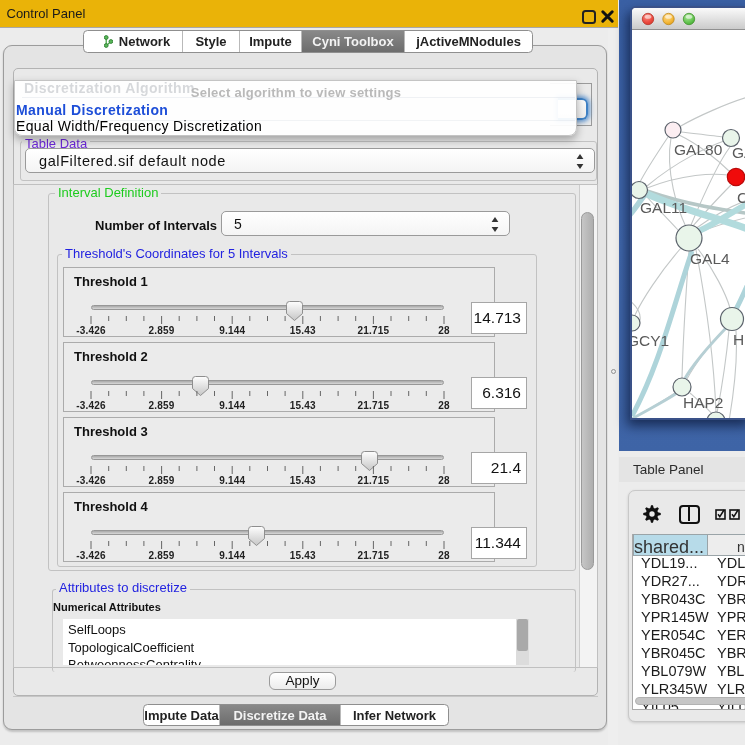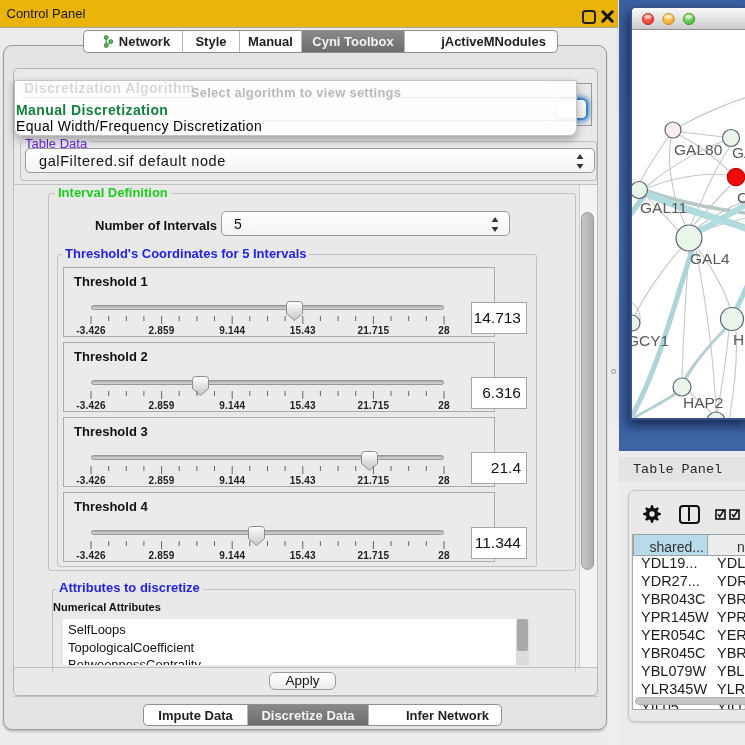--- a/index.html
+++ b/index.html
@@ -1,23 +1,23 @@
 <!DOCTYPE html>
 <html><head>
 <meta charset="utf-8">
 <style>
   * { margin:0; padding:0; box-sizing:border-box; }
   html,body { width:745px; height:745px; overflow:hidden; }
   body { font-family:"Liberation Sans", sans-serif; background:#ececec; position:relative; }
   .abs { position:absolute; }
-  .grouptitle { position:absolute; font-size:13px; font-weight:bold; background:#e9e9e9; padding:0 3px; line-height:13px; }
+  .grouptitle { position:absolute; font-size:13px; font-weight:normal; background:#e9e9e9; padding:0 3px; line-height:13px; }
   .combo { position:absolute; background:linear-gradient(#ffffff,#f4f4f4); border:1px solid #9a9a9a; border-radius:5px; font-size:13px; color:#111; }
   .seg { display:flex; position:absolute; background:#fff; border:1px solid #8f8f8f; border-radius:4.5px; overflow:hidden; font-size:13px; font-weight:bold; color:#222; }
   .seg > div { display:flex; align-items:center; justify-content:center; border-right:1px solid #b9b9b9; }
-  .seg > div:last-child { border-right:none;margin-left:25px; }
+  .seg > div:last-child { border-right:none; }
   .seg > div.sel { background:linear-gradient(#898989,#6d6d6d); color:#f3f3f3; }
   .tbox { position:absolute; left:63px; width:432px; height:70px; border:1px solid #ababab; background:#ebebeb; }
   .tlabel { position:absolute; left:10px; top:6px; font-size:13px; font-weight:bold; color:#111; }
   .track { position:absolute; left:27px; top:37px; width:353px; height:5px; background:linear-gradient(#a8a8a8,#d8d8d8); border:1px solid #979797; border-radius:3px; }
   .vbox { position:absolute; left:407px; top:34px; width:56px; height:32px; background:#fff; border:1px solid #a6a6a6; font-size:15.5px; color:#111; text-align:right; padding-right:5px; line-height:30px; }
   .ticklabels { position:absolute; top:56.5px; left:0px; width:468px; font-size:10px; letter-spacing:0.2px; font-weight:bold; color:#222; }
   .ticklabels span { position:absolute; transform:translateX(-50%); }
 </style>
 </head>
 <body>
@@ -38,21 +38,21 @@
 
 <div class="seg" style="left:83px;top:30px;height:23px;padding-left:8px;">
   <div style="width:91px;">
     <svg width="9" height="13" viewBox="0 0 9 13" style="margin-right:6px;">
       <path d="M2.2 4 V9 M3.4 9.6 L5.6 7.8" stroke="#3a9e3a" stroke-width="1.2" fill="none"></path>
       <circle cx="2.2" cy="2.5" r="1.9" fill="#59b859" stroke="#2e7d32" stroke-width="0.9"></circle>
       <circle cx="2.2" cy="10.5" r="1.9" fill="#59b859" stroke="#2e7d32" stroke-width="0.9"></circle>
       <circle cx="6.9" cy="6.5" r="1.9" fill="#59b859" stroke="#2e7d32" stroke-width="0.9"></circle>
     </svg>Network</div>
   <div style="width:57px;">Style</div>
-  <div style="width:62px;">Manual</div>
+  <div style="width:62px;">Impute</div>
   <div class="sel" style="width:103px;">Cyni Toolbox</div>
   <div style="width:127px;">jActiveMNodules</div>
 </div>
 
 <div class="abs" style="left:20px;top:141px;width:577px;height:40px;border:1px solid #c2c2c2;border-radius:3px;"></div>
 <div class="grouptitle" style="left:22px;top:136.5px;color:#6d28d9;font-weight:normal;">Table Data</div>
 <div class="combo" style="left:25px;top:148px;width:570px;height:25px;">
   <span style="position:absolute;left:13px;top:0;line-height:25px;font-size:14.5px;letter-spacing:0.6px;">galFiltered.sif default node</span>
   <svg style="position:absolute;right:9px;top:3px;" width="10" height="19" viewBox="0 0 10 19">
     <path d="M5 2 L8.4 7 H1.6 Z" fill="#333"></path>
@@ -267,32 +267,32 @@
 <div class="abs" style="left:63px;top:619px;width:453px;height:46px;background:#fff;overflow:hidden;">
   <div style="position:absolute;left:5px;top:2px;font-size:13px;color:#111;line-height:17.5px;">SelfLoops<br>TopologicalCoefficient<br>BetweennessCentrality</div>
 </div>
 <div class="abs" style="left:516px;top:619px;width:13px;height:46px;background:#dcdcdc;"></div>
 <div class="abs" style="left:517px;top:619px;width:11px;height:32px;background:#a9a9a9;border-radius:2px;"></div>
 
 <div class="abs" style="left:269px;top:672px;width:67px;height:18px;background:linear-gradient(#ffffff,#ececec);border:1px solid #9b9b9b;border-radius:6px;font-size:13.5px;color:#111;text-align:center;line-height:16px;">Apply</div>
 <div class="abs" style="left:13px;top:696px;width:585px;height:1px;background:#c6c6c6;"></div>
 
 <div class="seg" style="left:143px;top:704px;height:22px;">
-  <div style="width:104px;">Impute Data</div>
+  <div style="width:76px;">Impute Data</div>
   <div class="sel" style="width:121px;">Discretize Data</div>
   <div style="width:107px;">Infer Network</div>
 </div>
 
 <div class="abs" style="left:550px;top:83px;width:42px;height:42.5px;border:1px solid #9a9a9a;border-left:none;"></div>
 <div class="abs" style="left:558px;top:97.5px;width:29.5px;height:22px;background:linear-gradient(#fbfbfb,#ededed);border:2.5px solid #3f81c4;border-left:none;border-radius:0 6px 6px 0;box-shadow:0 0 4px 2px rgba(70,135,205,0.8);"></div>
 
 <div class="abs" style="left:14px;top:79.5px;width:563px;height:56px;background:rgba(255,255,255,0.94);border:1px solid #c4c4c4;border-radius:0 0 8px 8px;box-shadow:0 4px 9px rgba(0,0,0,0.3);"></div>
 <div class="abs" style="left:24px;top:80px;font-size:14px;letter-spacing:0.4px;font-weight:bold;color:rgba(100,110,120,0.26);">Discretization Algorithm</div>
 <div class="abs" style="left:14px;top:85px;width:564px;text-align:center;font-size:13px;letter-spacing:0.25px;font-weight:bold;color:#b9b9b9;">Select algorithm to view settings</div>
-<div class="abs" style="left:16px;top:101.5px;font-size:14px;letter-spacing:0.4px;font-weight:bold;color:#15803d;">Manual Discretization</div>
+<div class="abs" style="left:16px;top:101.5px;font-size:14px;letter-spacing:0.4px;font-weight:bold;color:#1d4ed8;">Manual Discretization</div>
 <div class="abs" style="left:16px;top:117.5px;font-size:14px;letter-spacing:0.35px;color:#000;">Equal Width/Frequency Discretization</div>
 <div class="abs" style="left:22px;top:97px;width:553px;height:1px;background:rgba(150,165,185,0.14);"></div>
 <div class="abs" style="left:22px;top:119.5px;width:553px;height:1px;background:rgba(150,165,185,0.12);"></div>
 
 <div class="abs" style="left:608px;top:29px;width:10px;height:716px;background:#eeeeee;"></div>
 <div class="abs" style="left:611px;top:369px;width:5px;height:5px;border:1px solid #909090;border-radius:50%;"></div>
 
 <div class="abs" style="left:619px;top:0;width:126px;height:451px;background:linear-gradient(180deg,#3a60a4,#4168ad 55%,#3e64a6);"></div>
 
 <div class="abs" style="left:630px;top:6px;width:122px;height:414px;border:2px solid #3a5188;border-radius:6px 0 0 0;box-shadow:-3px 6px 12px rgba(5,15,45,0.65);overflow:hidden;background:#fff;">
@@ -379,40 +379,40 @@
       <text x="692" y="261.5">GAL4</text>
       <text x="629" y="344">GCY1</text>
       <text x="735" y="343">H</text>
       <text x="685" y="406">HAP2</text>
     </g>
   </svg>
 </div>
 
 <div class="abs" style="left:619px;top:451px;width:126px;height:294px;background:#ececec;"></div>
 <div class="abs" style="left:619px;top:457px;width:126px;height:25px;background:#e4e4e4;">
-  <div style="position:absolute;left:14px;top:0;line-height:25px;font-size:13.5px;color:#2b2b2b;font-family:Liberation Mono, monospace;">Table Panel</div>
+  <div style="position:absolute;left:14px;top:0;line-height:25px;font-size:13.5px;color:#2b2b2b;">Table Panel</div>
 </div>
 
 <div class="abs" style="left:628px;top:490px;width:122px;height:232px;background:#e9e9e9;border:1px solid #c8c8c8;border-radius:7px 0 0 7px;box-shadow:0 1px 3px rgba(0,0,0,0.15);"></div>
 <svg class="abs" style="left:643px;top:505px;" width="18" height="18" viewBox="0 0 18 18">
   <path d="M8.05 0.25 L9.95 0.25 L10.74 3.05 L11.98 3.56 L14.52 2.14 L15.86 3.48 L14.44 6.02 L14.95 7.26 L17.75 8.05 L17.75 9.95 L14.95 10.74 L14.44 11.98 L15.86 14.52 L14.52 15.86 L11.98 14.44 L10.74 14.95 L9.95 17.75 L8.05 17.75 L7.26 14.95 L6.02 14.44 L3.48 15.86 L2.14 14.52 L3.56 11.98 L3.05 10.74 L0.25 9.95 L0.25 8.05 L3.05 7.26 L3.56 6.02 L2.14 3.48 L3.48 2.14 L6.02 3.56 L7.26 3.05 Z" fill="#111" fill-rule="evenodd"></path>
   <circle cx="9" cy="9" r="2.7" fill="#e9e9e9"></circle>
 </svg>
 <div class="abs" style="left:679px;top:505px;width:21px;height:18.5px;border:2.7px solid #111;border-radius:4px;">
   <div style="position:absolute;left:6.6px;top:0;width:2.5px;height:13.5px;background:#111;"></div>
 </div>
 <svg class="abs" style="left:715px;top:509px;" width="26" height="11" viewBox="0 0 26 11">
   <g stroke="#111" fill="none" stroke-width="1.6">
     <rect x="1" y="1" width="9" height="9"></rect>
     <rect x="15" y="1" width="9" height="9"></rect>
     <path d="M3 5.2 L4.8 7.6 L9 1 M17 5.2 L18.8 7.6 L23 1" stroke-width="1.5"></path>
   </g>
 </svg>
 <div class="abs" style="left:632px;top:534px;width:113px;height:176px;background:#fff;border-left:1px solid #a9a9a9;border-bottom:1px solid #a9a9a9;overflow:hidden;">
-  <div style="position:absolute;left:0px;top:0;width:75px;height:22px;background:#b7dbe9;border:1px solid #9aa4a8;font-size:14px;color:#333;text-align:right;line-height:24px;padding-right:3px;">shared...</div>
+  <div style="position:absolute;left:0px;top:0;width:75px;height:22px;background:#b7dbe9;border:1px solid #9aa4a8;font-size:18px;color:#333;text-align:right;line-height:24px;padding-right:3px;">shared...</div>
   <div style="position:absolute;left:75px;top:0;width:38px;height:22px;background:#ededed;border-top:1px solid #9aa4a8;border-bottom:1px solid #9aa4a8;font-size:14px;color:#333;line-height:24px;padding-left:29px;">n...</div>
   <div style="position:absolute;left:8px;top:20.0px;width:200px;height:18px;font-size:14.5px;color:#1c1c1c;line-height:18px;">
       <span style="position:absolute;left:0;">YDL19...</span>
       <span style="position:absolute;left:76px;">YDL1</span>
     </div>
   <div style="position:absolute;left:8px;top:38.0px;width:200px;height:18px;font-size:14.5px;color:#1c1c1c;line-height:18px;">
       <span style="position:absolute;left:0;">YDR27...</span>
       <span style="position:absolute;left:76px;">YDR2</span>
     </div>
   <div style="position:absolute;left:8px;top:55.9px;width:200px;height:18px;font-size:14.5px;color:#1c1c1c;line-height:18px;">

